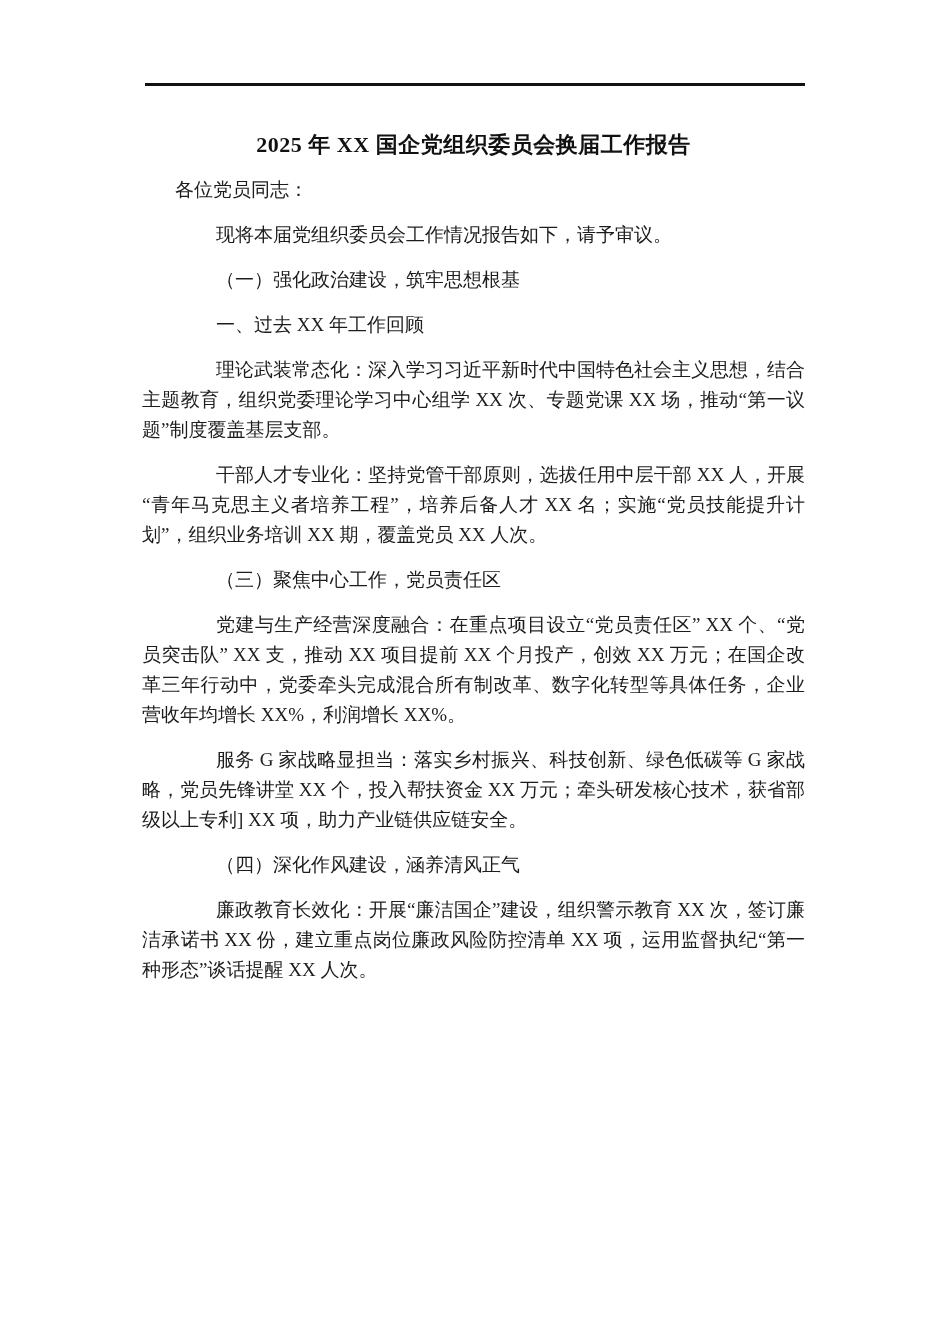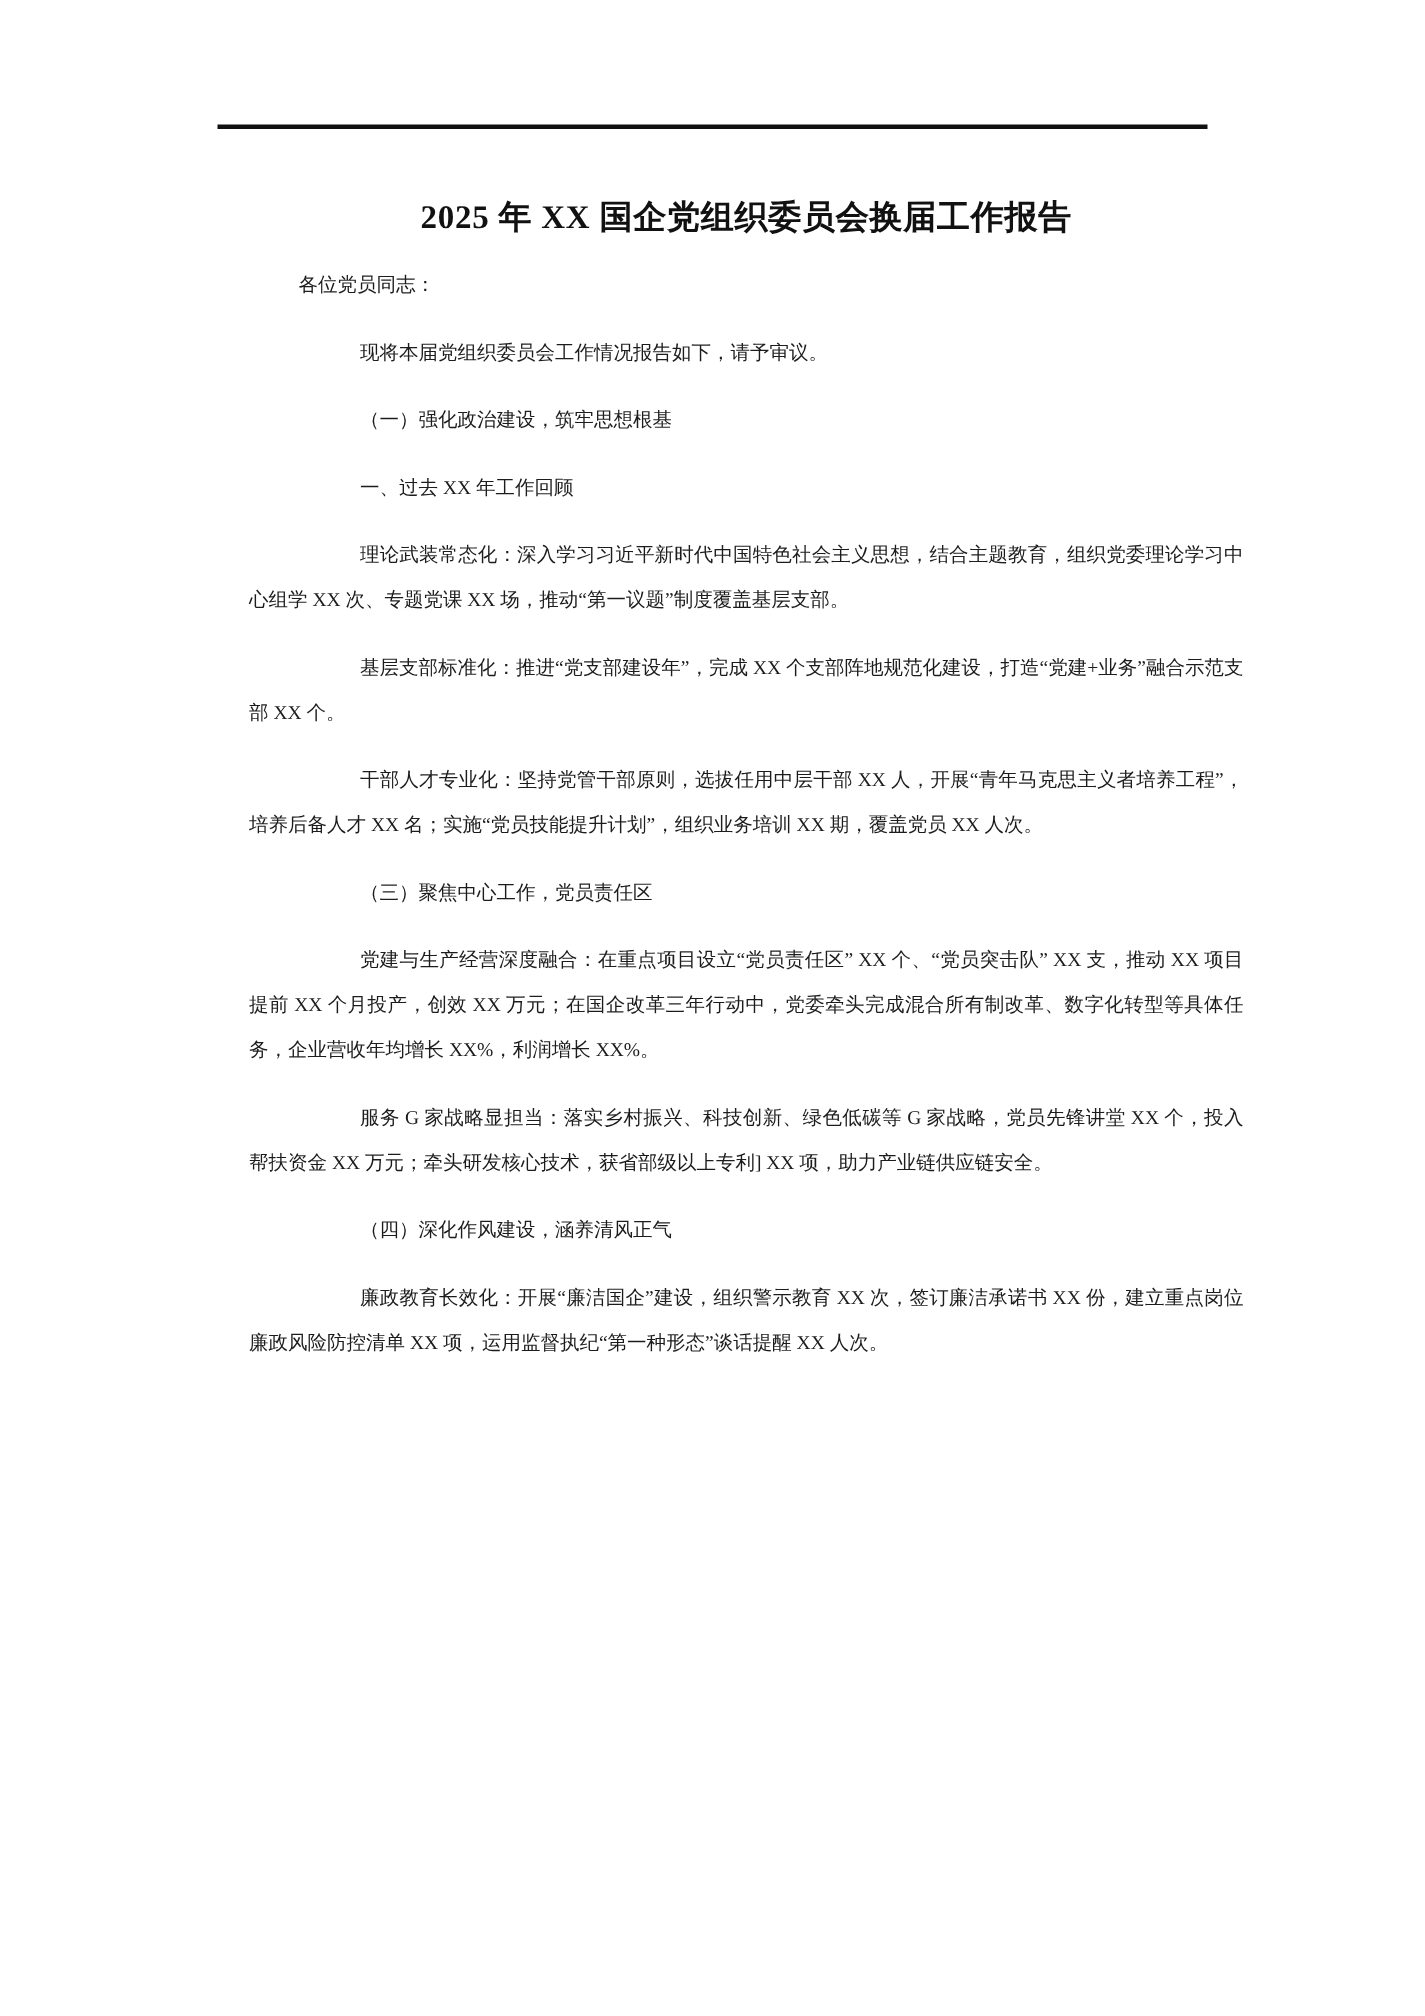--- a/index.html
+++ b/index.html
@@ -22,34 +22,33 @@
       top: 83px;
       width: 660px;
       height: 0;
       border-top: 3px solid #111111;
     }
     .content {
       position: absolute;
       left: 142px;
       top: 100px;
       width: 663px;
-      margin-left: 24px;
     }
     .doc-title {
       margin: 30px 0 0 0;
       font-size: 22px;
       font-weight: 700;
       line-height: 30px;
       text-align: center;
       letter-spacing: 0.5px;
       color: #111111;
     }
     .para {
       margin: 15px 0;
-      font-size: 13px;
+      font-size: 19px;
       line-height: 30px;
       text-align: justify;
       text-indent: 74px;
       color: #1c1c1c;
     }
     .salutation {
       text-indent: 33px;
     }
   </style>
 </head>
@@ -57,21 +56,20 @@
 
 <div class="page">
   <div class="header-rule"></div>
   <div class="content">
     <h1 class="doc-title">2025 年 XX 国企党组织委员会换届工作报告</h1>
     <p class="para salutation">各位党员同志：</p>
     <p class="para">现将本届党组织委员会工作情况报告如下，请予审议。</p>
     <p class="para">（一）强化政治建设，筑牢思想根基</p>
     <p class="para">一、过去 XX 年工作回顾</p>
     <p class="para">理论武装常态化：深入学习习近平新时代中国特色社会主义思想，结合主题教育，组织党委理论学习中心组学 XX 次、专题党课 XX 场，推动“第一议题”制度覆盖基层支部。</p>
-    <p class="para">基层支部标准化：推进“党支部建设年”，完成 XX 个支部阵地规范化建设，打造“党建+业务”融合示范支部 XX 个。</p>
     <p class="para">干部人才专业化：坚持党管干部原则，选拔任用中层干部 XX 人，开展“青年马克思主义者培养工程”，培养后备人才 XX 名；实施“党员技能提升计划”，组织业务培训 XX 期，覆盖党员 XX 人次。</p>
     <p class="para">（三）聚焦中心工作，党员责任区</p>
     <p class="para">党建与生产经营深度融合：在重点项目设立“党员责任区” XX 个、“党员突击队” XX 支，推动 XX 项目提前 XX 个月投产，创效 XX 万元；在国企改革三年行动中，党委牵头完成混合所有制改革、数字化转型等具体任务，企业营收年均增长 XX%，利润增长 XX%。</p>
     <p class="para">服务 G 家战略显担当：落实乡村振兴、科技创新、绿色低碳等 G 家战略，党员先锋讲堂 XX 个，投入帮扶资金 XX 万元；牵头研发核心技术，获省部级以上专利] XX 项，助力产业链供应链安全。</p>
     <p class="para">（四）深化作风建设，涵养清风正气</p>
     <p class="para">廉政教育长效化：开展“廉洁国企”建设，组织警示教育 XX 次，签订廉洁承诺书 XX 份，建立重点岗位廉政风险防控清单 XX 项，运用监督执纪“第一种形态”谈话提醒 XX 人次。</p>
   </div>
 </div>
 
 </body></html>

